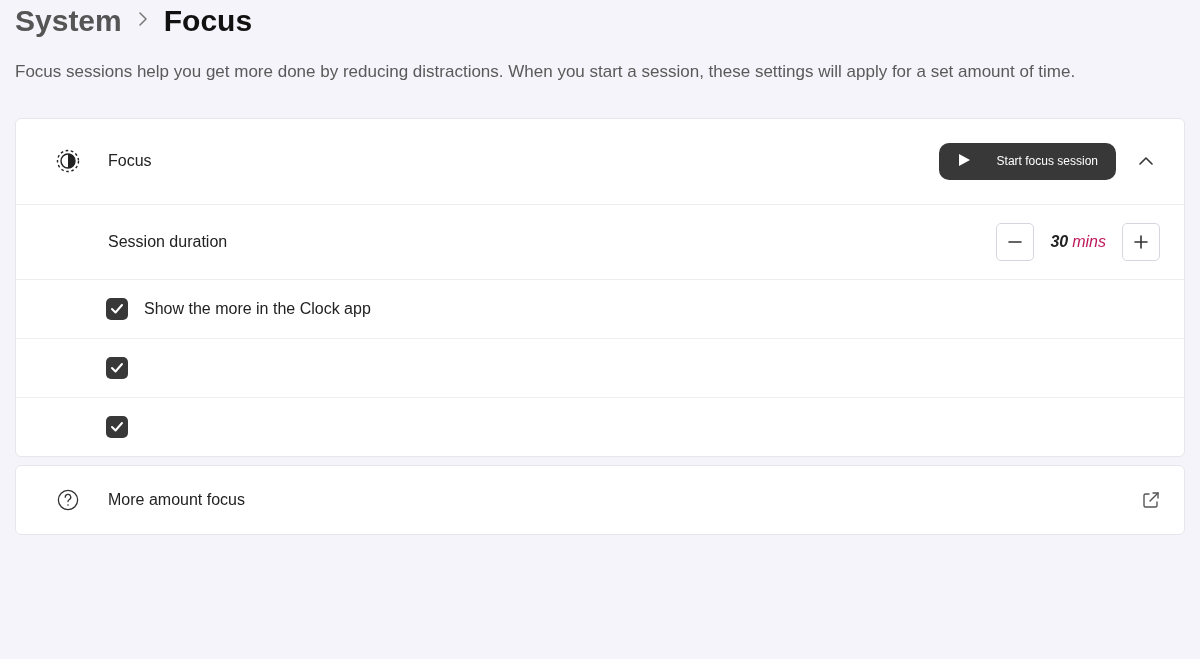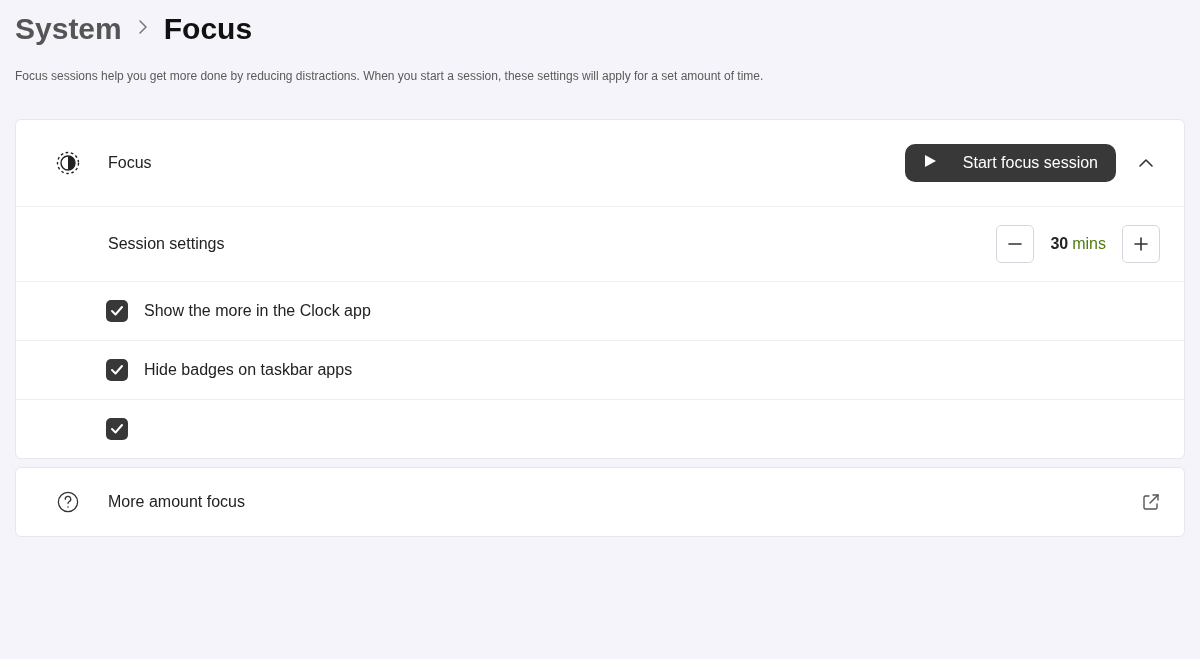--- a/index.html
+++ b/index.html
@@ -5,21 +5,21 @@
     * { box-sizing: border-box; margin: 0; padding: 0; }
     body {
       font-family: "Segoe UI", -apple-system, BlinkMacSystemFont, sans-serif;
       background: #f5f4fa;
       color: #1a1a1a;
       width: 1200px;
       height: 659px;
       overflow: hidden;
     }
     .page {
-      padding: 12px 15px;
+      padding: 4px 15px;
     }
     .breadcrumb {
       display: flex;
       align-items: center;
       gap: 16px;
       margin-bottom: 22px;
     }
     .breadcrumb .crumb-parent {
       font-size: 30px;
       font-weight: 600;
@@ -29,21 +29,21 @@
     .breadcrumb .crumb-sep {
       font-size: 16px;
       color: #777;
     }
     .breadcrumb .crumb-current {
       font-size: 30px;
       font-weight: 700;
       color: #111;
     }
     .page-desc {
-      font-size: 12px;
+      font-size: 17px;
       color: #5a5a5a;
       margin-bottom: 34px;
       line-height: 1.4;
     }
     .card {
       background: #fff;
       border: 1px solid #e7e6ec;
       border-radius: 6px;
       overflow: hidden;
       margin-bottom: 8px;
@@ -80,39 +80,40 @@
       display: flex;
       align-items: center;
       gap: 16px;
     }
     .btn-primary {
       background: #383838;
       color: #fff;
       border: none;
       border-radius: 10px;
       padding: 10px 18px;
-      font-size: 16px;
+      font-size: 12px;
       display: flex;
       align-items: center;
       gap: 26px;
       cursor: pointer;
     }
     .chevron-btn {
       width: 28px;
       height: 28px;
       display: flex;
       align-items: center;
       justify-content: center;
       cursor: pointer;
       border-radius: 4px;
     }
     .stepper {
       display: flex;
       align-items: center;
       gap: 14px;
+      font-style: italic;
     }
     .step-btn {
       width: 38px;
       height: 38px;
       border: 1px solid #d6d6de;
       background: #fff;
       border-radius: 5px;
       display: flex;
       align-items: center;
       justify-content: center;
@@ -121,21 +122,21 @@
       color: #333;
     }
     .step-value {
       font-size: 16px;
       color: #222;
       display: flex;
       gap: 4px;
       align-items: baseline;
     }
     .step-value .num { font-weight: 600; }
-    .step-value .unit { color: #4d7c0f; }
+    .step-value .unit { color: #be185d; }
     .checkbox {
       width: 22px;
       height: 22px;
       background: #383838;
       border-radius: 5px;
       display: flex;
       align-items: center;
       justify-content: center;
       margin-right: 16px;
       cursor: pointer;
@@ -194,21 +195,21 @@
         <span class="chevron-btn">
           <svg width="14" height="10" viewBox="0 0 14 10">
               <path d="M1 8 L7 2 L13 8" stroke="#333" stroke-width="1.6" fill="none" stroke-linecap="round" stroke-linejoin="round"></path>
             </svg>
         </span>
       </div>
     </div>
 
     <div class="row">
       <span class="lead-spacer"></span>
-      <span class="label">Session settings</span>
+      <span class="label">Session duration</span>
       <div class="tail stepper">
         <button class="step-btn">
           <svg width="14" height="14" viewBox="0 0 14 14">
               <line x1="1" y1="7" x2="13" y2="7" stroke="#333" stroke-width="1.6" stroke-linecap="round"></line>
             </svg>
         </button>
         <span class="step-value">
           <span class="num">30</span>
           <span class="unit">mins</span>
         </span>
@@ -229,21 +230,20 @@
       </span>
       <span class="label">Show the more in the Clock app</span>
     </div>
 
     <div class="row sub-row">
       <span class="checkbox">
         <svg viewBox="0 0 14 14">
             <path d="M2 7 L5.5 10.5 L12 3" stroke="#fff" stroke-width="2" fill="none" stroke-linecap="round" stroke-linejoin="round"></path>
           </svg>
       </span>
-      <span class="label">Hide badges on taskbar apps</span>
     </div>
 
     <div class="row sub-row">
       <span class="checkbox">
         <svg viewBox="0 0 14 14">
             <path d="M2 7 L5.5 10.5 L12 3" stroke="#fff" stroke-width="2" fill="none" stroke-linecap="round" stroke-linejoin="round"></path>
           </svg>
       </span>
     </div>
 

